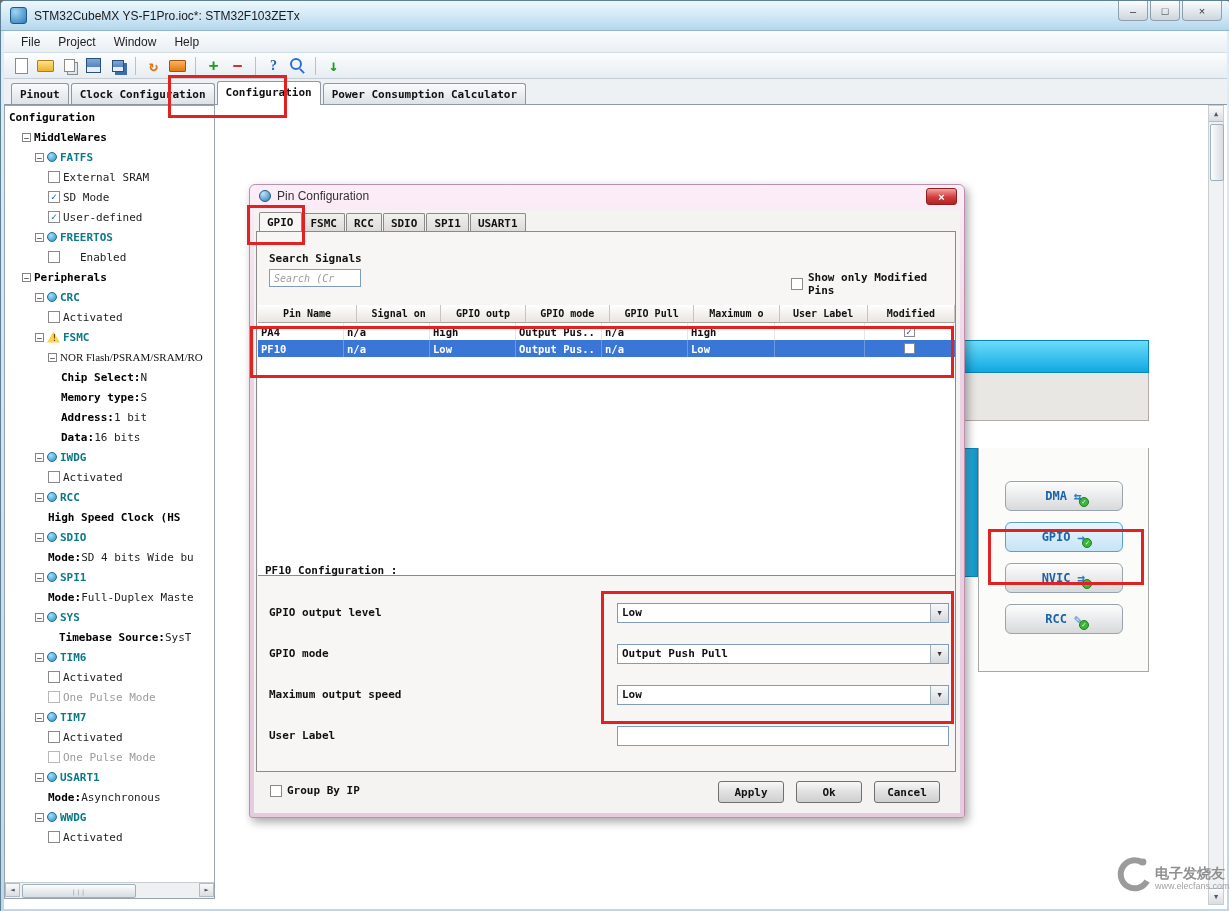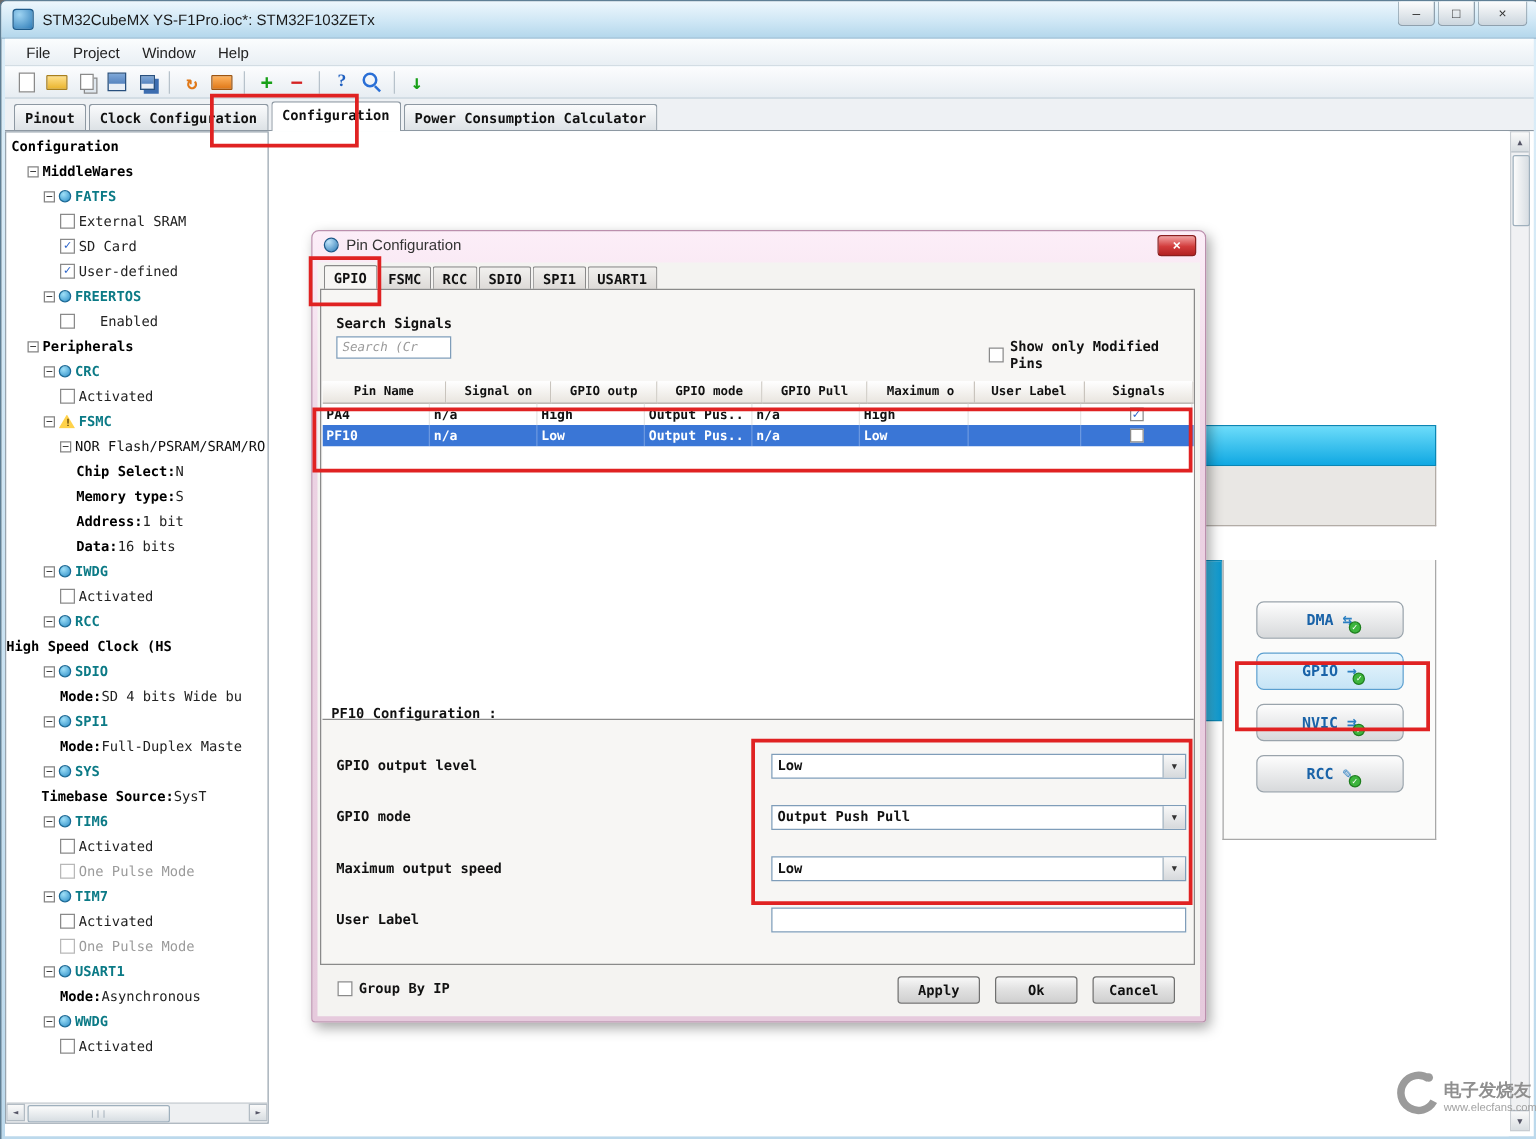--- a/index.html
+++ b/index.html
@@ -66,21 +66,21 @@
     background:radial-gradient(circle at 35% 30%,#9fe0f8,#2e8fc8);border:1px solid #1c6a96;box-sizing:border-box;}
   .warnicon{width:13px;height:11px;background:#ffd24a;clip-path:polygon(50% 0,100% 100%,0 100%);
     position:relative;flex:none;}
   .warnicon::after{content:"!";position:absolute;left:5px;top:2px;font:bold 8px "DejaVu Sans Mono",monospace;color:#5a3a00;}
   .cb{width:12px;height:12px;background:#fff;border:1px solid #8a8a8a;display:inline-flex;flex:none;
     align-items:center;justify-content:center;font-size:10px;line-height:10px;color:#2a62c8;box-sizing:border-box;}
   .tlabel{overflow:hidden;}
   .tl-root,.tl-branch{font-weight:bold;color:#000;}
   .tl-periph,.tl-warnperiph{font-weight:bold;color:#0b7a86;}
   .tl-check{color:#222;}
-  .tl-textbranch{color:#111;}
+  .tl-textbranch{color:#111;font-family:Liberation Serif, serif;}
   .tl-prop{color:#222;}
   .tl-prop b{color:#000;}
   .trow.gray .tl-check{color:#9b9b9b;}
   .trow.gray .cb{border-color:#b8b8b8;}
   .hscroll{position:absolute;left:0;right:0;bottom:0;height:15px;background:#eef0f2;border-top:1px solid #c8cdd2;}
   .harr{position:absolute;top:0;width:15px;height:14px;background:linear-gradient(#fafafa,#d9dee2);
     border:1px solid #b3bcc4;box-sizing:border-box;font-size:7px;color:#556;display:flex;align-items:center;justify-content:center;}
   .harr.left{left:0;} .harr.right{right:0;}
   .hthumb{position:absolute;left:17px;top:1px;width:112px;height:12px;border:1px solid #9fb0bd;border-radius:2px;
     background:linear-gradient(#fcfcfc,#d7dde2);font-size:6px;letter-spacing:1px;color:#8a99a6;
@@ -234,21 +234,21 @@
           <span class="expand">−</span>
           <span class="periphicon"></span>
           <span class="tlabel tl-periph"><span>FATFS</span></span>
         </div>
         <div class="trow" style="padding-left: 43px;">
           <span class="cb"></span>
           <span class="tlabel tl-check"><span>External SRAM</span></span>
         </div>
         <div class="trow" style="padding-left: 43px;">
           <span class="cb">✓</span>
-          <span class="tlabel tl-check"><span>SD Card</span></span>
+          <span class="tlabel tl-check"><span>SD Mode</span></span>
         </div>
         <div class="trow" style="padding-left: 43px;">
           <span class="cb">✓</span>
           <span class="tlabel tl-check"><span>User-defined</span></span>
         </div>
         <div class="trow" style="padding-left: 30px;">
           <span class="expand">−</span>
           <span class="periphicon"></span>
           <span class="tlabel tl-periph"><span>FREERTOS</span></span>
         </div>
@@ -297,21 +297,21 @@
         </div>
         <div class="trow" style="padding-left: 43px;">
           <span class="cb"></span>
           <span class="tlabel tl-check"><span>Activated</span></span>
         </div>
         <div class="trow" style="padding-left: 30px;">
           <span class="expand">−</span>
           <span class="periphicon"></span>
           <span class="tlabel tl-periph"><span>RCC</span></span>
         </div>
-        <div class="trow" style="">
+        <div class="trow" style="padding-left: 43px;">
           <span class="tlabel tl-prop"><b>High Speed Clock (HS</b></span>
         </div>
         <div class="trow" style="padding-left: 30px;">
           <span class="expand">−</span>
           <span class="periphicon"></span>
           <span class="tlabel tl-periph"><span>SDIO</span></span>
         </div>
         <div class="trow" style="padding-left: 43px;">
           <span class="tlabel tl-prop"><b>Mode:</b><span>SD 4 bits Wide bu</span></span>
         </div>
@@ -321,21 +321,21 @@
           <span class="tlabel tl-periph"><span>SPI1</span></span>
         </div>
         <div class="trow" style="padding-left: 43px;">
           <span class="tlabel tl-prop"><b>Mode:</b><span>Full-Duplex Maste</span></span>
         </div>
         <div class="trow" style="padding-left: 30px;">
           <span class="expand">−</span>
           <span class="periphicon"></span>
           <span class="tlabel tl-periph"><span>SYS</span></span>
         </div>
-        <div class="trow" style="padding-left: 28px;">
+        <div class="trow" style="padding-left: 54px;">
           <span class="tlabel tl-prop"><b>Timebase Source:</b><span>SysT</span></span>
         </div>
         <div class="trow" style="padding-left: 30px;">
           <span class="expand">−</span>
           <span class="periphicon"></span>
           <span class="tlabel tl-periph"><span>TIM6</span></span>
         </div>
         <div class="trow" style="padding-left: 43px;">
           <span class="cb"></span>
           <span class="tlabel tl-check"><span>Activated</span></span>
@@ -439,21 +439,21 @@
         </div>
         <div class="tblzone">
           <div class="thead" id="tbl-head">
               <div class="th" style="width: 101px;">Pin Name</div>
               <div class="th" style="width: 86px;">Signal on</div>
               <div class="th" style="width: 86px;">GPIO outp</div>
               <div class="th" style="width: 86px;">GPIO mode</div>
               <div class="th" style="width: 86px;">GPIO Pull</div>
               <div class="th" style="width: 87px;">Maximum o</div>
               <div class="th" style="width: 90px;">User Label</div>
-              <div class="th" style="width: 89px;">Signals</div>
+              <div class="th" style="width: 89px;">Modified</div>
             </div>
           <div id="tbl-body">
               <div class="trr">
                 <div class="td" style="width: 86px;">PA4</div>
                 <div class="td" style="width: 86px;">n/a</div>
                 <div class="td" style="width: 86px;">High</div>
                 <div class="td" style="width: 86px;">Output Pus..</div>
                 <div class="td" style="width: 86px;">n/a</div>
                 <div class="td" style="width: 87px;">High</div>
                 <div class="td" style="width: 90px;"></div>

